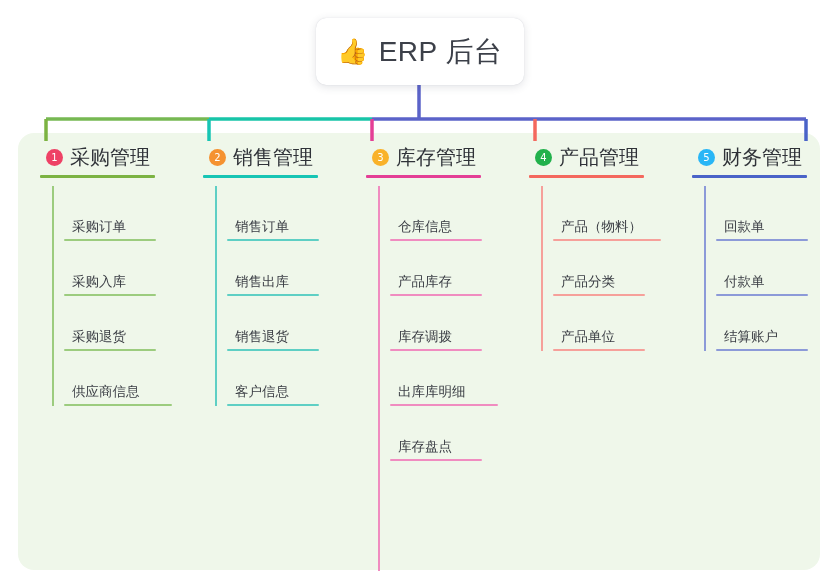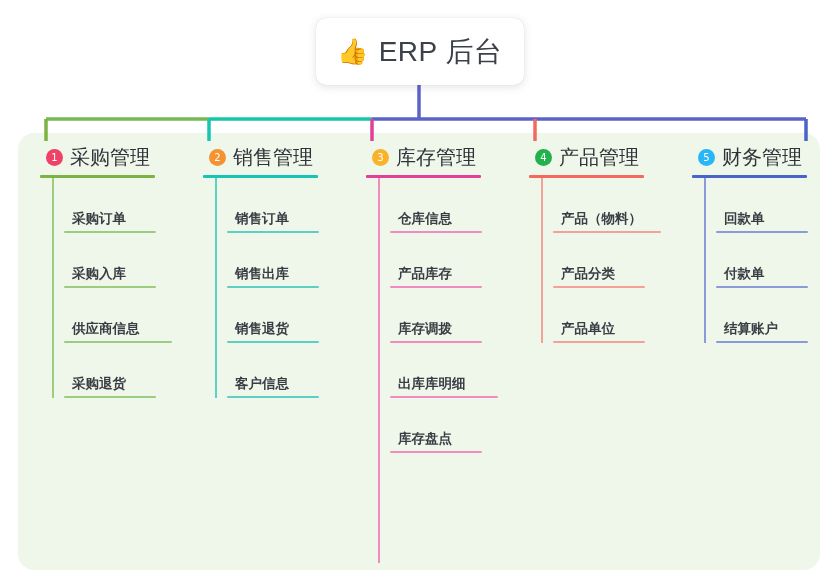--- a/index.html
+++ b/index.html
@@ -110,23 +110,22 @@
   .col-rule {
     height: 3px;
     width: 115px;
     margin-top: 6px;
     border-radius: 1px;
   }
 
   
   .leaves {
     position: relative;
-    margin-top: 0;
+    margin-top: 8px;
     padding-left: 12px;
-    font-weight: bold;
   }
   .spine {
     position: absolute;
     left: 12px;
     top: 0;
     width: 2px;
   }
   .leaf {
     position: relative;
     height: 55px;
@@ -185,26 +184,26 @@
         <div class="leaves">
           <div class="spine" style="background: rgb(156, 204, 126); height: 220px;"></div>
           <div class="leaf">
             <span class="leaf-label">采购订单</span>
             <div class="leaf-rule" style="background: rgb(156, 204, 126);"></div>
           </div>
           <div class="leaf">
             <span class="leaf-label">采购入库</span>
             <div class="leaf-rule" style="background: rgb(156, 204, 126);"></div>
           </div>
+          <div class="leaf">
+            <span class="leaf-label">采购退货</span>
+            <div class="leaf-rule" style="background: rgb(156, 204, 126);"></div>
+          </div>
           <div class="leaf wide">
             <span class="leaf-label">供应商信息</span>
-            <div class="leaf-rule" style="background: rgb(156, 204, 126);"></div>
-          </div>
-          <div class="leaf">
-            <span class="leaf-label">采购退货</span>
             <div class="leaf-rule" style="background: rgb(156, 204, 126);"></div>
           </div>
         </div>
       </div>
       <div class="column" style="left: 203px;">
         <div class="col-header">
           <span class="badge" style="background: rgb(245, 146, 49);">2</span>
           <span class="col-title">销售管理</span>
         </div>
         <div class="col-rule" style="background: rgb(23, 197, 180);"></div>

